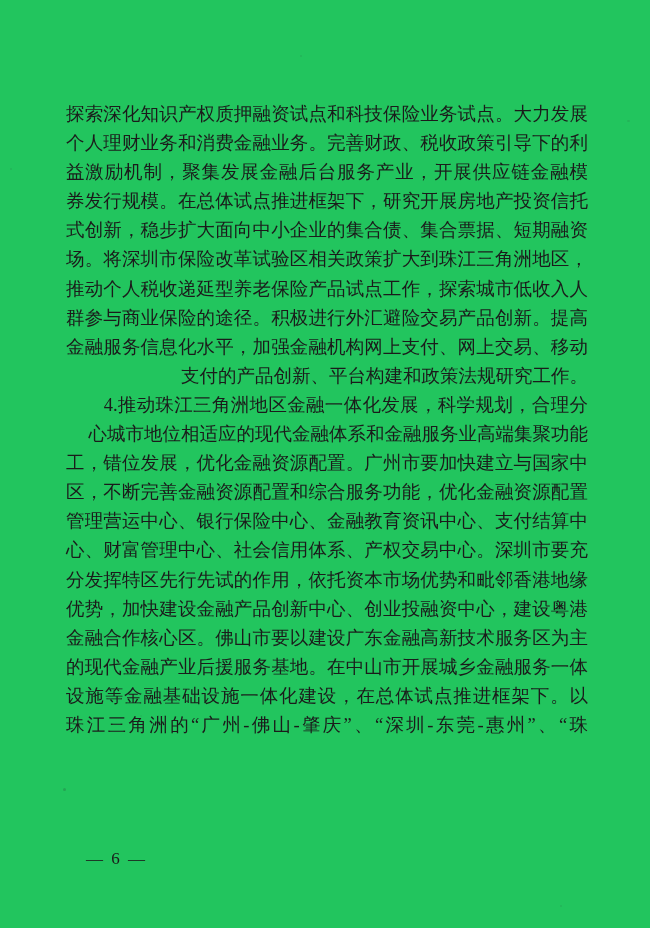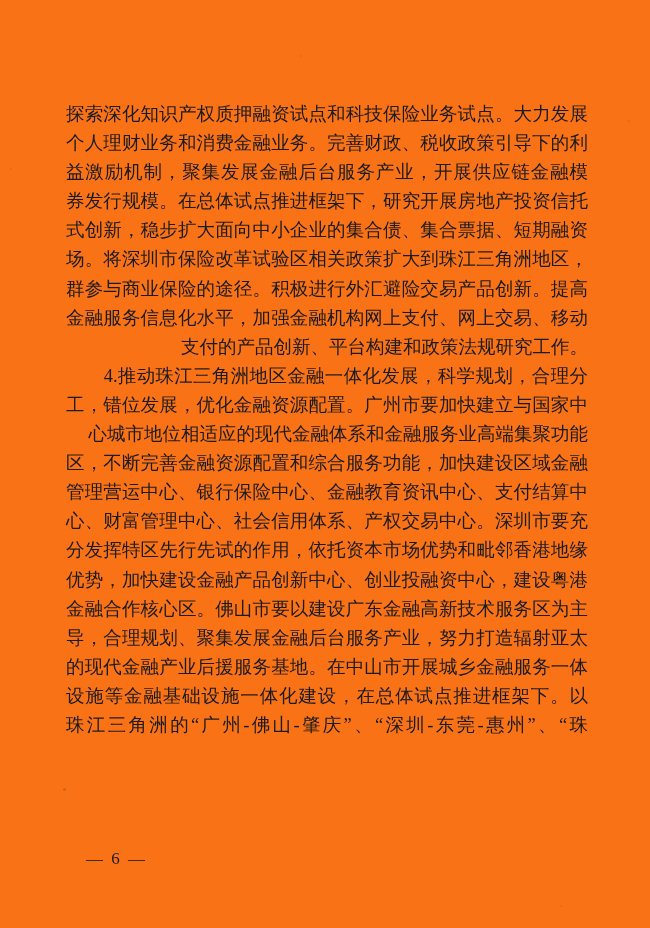--- a/index.html
+++ b/index.html
@@ -5,21 +5,21 @@
   html, body {
     margin: 0;
     padding: 0;
     background: #fbfaf8;
     font-family: "Liberation Serif", "DejaVu Serif", serif;
   }
   .page {
     position: relative;
     width: 650px;
     height: 928px;
-    background: #f97316;
+    background: #22c55e;
     overflow: hidden;
   }
   
   .scan-noise {
     position: absolute;
     left: 0; top: 0; width: 100%; height: 100%;
     pointer-events: none;
   }
   .scan-noise i {
     position: absolute;
@@ -78,31 +78,31 @@
       <i></i>
       <i></i>
   </div>
   <div class="text-block">
       <div class="doc-line just">探索深化知识产权质押融资试点和科技保险业务试点。大力发展</div>
       <div class="doc-line just">个人理财业务和消费金融业务。完善财政、税收政策引导下的利</div>
       <div class="doc-line just">益激励机制，聚集发展金融后台服务产业，开展供应链金融模</div>
       <div class="doc-line just">券发行规模。在总体试点推进框架下，研究开展房地产投资信托</div>
       <div class="doc-line just">式创新，稳步扩大面向中小企业的集合债、集合票据、短期融资</div>
       <div class="doc-line just">场。将深圳市保险改革试验区相关政策扩大到珠江三角洲地区，</div>
+      <div class="doc-line just">推动个人税收递延型养老保险产品试点工作，探索城市低收入人</div>
       <div class="doc-line just">群参与商业保险的途径。积极进行外汇避险交易产品创新。提高</div>
       <div class="doc-line just">金融服务信息化水平，加强金融机构网上支付、网上交易、移动</div>
       <div class="doc-line">支付的产品创新、平台构建和政策法规研究工作。</div>
       <div class="doc-line just">　　4.推动珠江三角洲地区金融一体化发展，科学规划，合理分</div>
+      <div class="doc-line">心城市地位相适应的现代金融体系和金融服务业高端集聚功能</div>
       <div class="doc-line just">工，错位发展，优化金融资源配置。广州市要加快建立与国家中</div>
-      <div class="doc-line">心城市地位相适应的现代金融体系和金融服务业高端集聚功能</div>
-      <div class="doc-line just">区，不断完善金融资源配置和综合服务功能，加快建设区域金融</div>
+      <div class="doc-line just">区，不断完善金融资源配置和综合服务功能，优化金融资源配置</div>
       <div class="doc-line just">管理营运中心、银行保险中心、金融教育资讯中心、支付结算中</div>
       <div class="doc-line just">心、财富管理中心、社会信用体系、产权交易中心。深圳市要充</div>
       <div class="doc-line just">分发挥特区先行先试的作用，依托资本市场优势和毗邻香港地缘</div>
       <div class="doc-line just">优势，加快建设金融产品创新中心、创业投融资中心，建设粤港</div>
       <div class="doc-line just">金融合作核心区。佛山市要以建设广东金融高新技术服务区为主</div>
-      <div class="doc-line just">导，合理规划、聚集发展金融后台服务产业，努力打造辐射亚太</div>
       <div class="doc-line just">的现代金融产业后援服务基地。在中山市开展城乡金融服务一体</div>
       <div class="doc-line just">设施等金融基础设施一体化建设，在总体试点推进框架下。以</div>
       <div class="doc-line just">珠江三角洲的“广州-佛山-肇庆”、“深圳-东莞-惠州”、“珠</div>
     </div>
   <div class="page-number">— 6 —</div>
 </div>
 
 </body></html>

